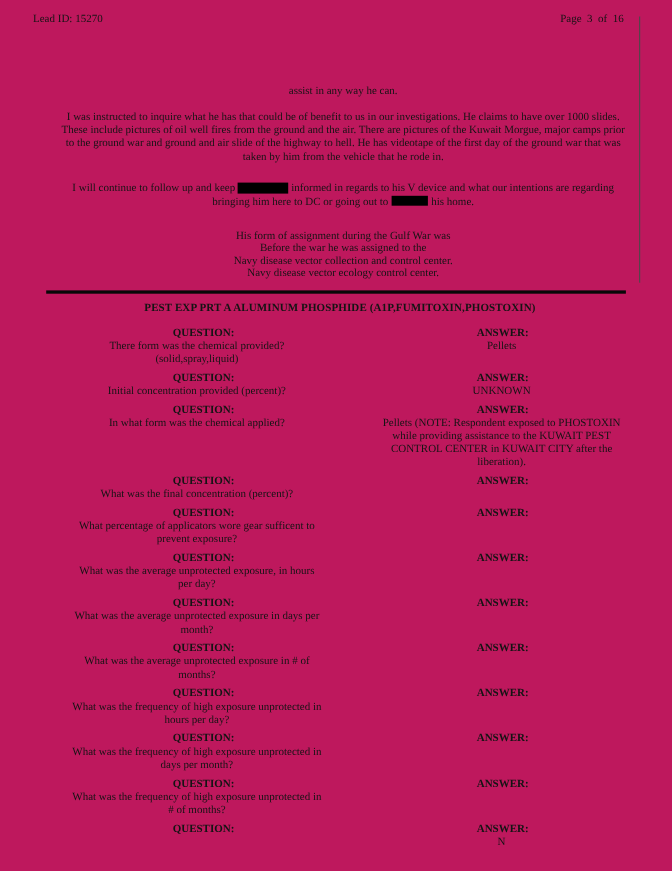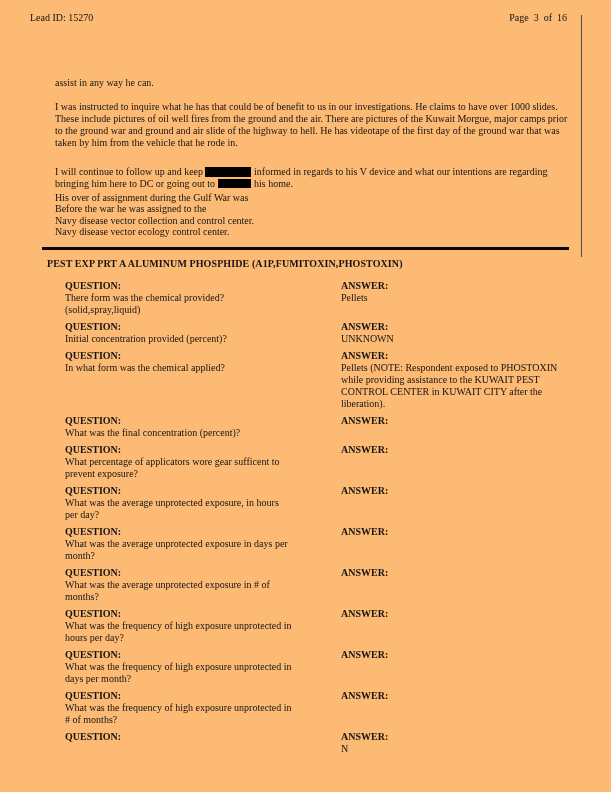--- a/index.html
+++ b/index.html
@@ -5,40 +5,41 @@
   html, body { margin: 0; padding: 0; }
   body {
     background: #9a9a9a;
     font-family: "Liberation Serif", "DejaVu Serif", serif;
   }
   .page {
     position: relative;
     width: 611px;
     height: 792px;
     margin: 0 auto;
-    background: #fdba74;
+    background: #be185d;
     color: #141414;
     overflow: hidden;
+    text-align: center;
   }
   .header {
     display: flex;
     justify-content: space-between;
     padding: 12px 44px 0 30px;
     font-size: 10px;
     line-height: 11px;
   }
   .header span { white-space: pre; }
   .paragraphs {
     margin: 54px 42px 0 55px;
     font-size: 10px;
     line-height: 12px;
   }
   .para { margin: 0 0 12px 0; }
   .para-investigation { margin-bottom: 17px; }
-  .para-followup { margin-bottom: 2px; }
+  .para-followup { margin-bottom: 19px; }
   .unit-lines { line-height: 11.4px; }
   .redaction-lg {
     display: inline-block;
     width: 46px; height: 10px;
     background: #000;
     vertical-align: -2px;
     margin: 0 3px 0 2px;
   }
   .redaction-sm {
     display: inline-block;
@@ -88,21 +89,21 @@
   <div class="header">
     <span>Lead ID: 15270</span>
     <span>Page  3  of  16</span>
   </div>
 
   <div class="paragraphs">
     <p class="para">assist in any way he can.</p>
     <p class="para para-investigation">I was instructed to inquire what he has that could be of benefit to us in our investigations.  He claims to have over 1000 slides.  These include pictures of oil well fires from the ground and the air.  There are pictures of the Kuwait Morgue, major camps prior to the ground war and ground and air slide of the highway to hell.  He has videotape of the first day of the ground war that was taken by him from the vehicle that he rode in.</p>
     <p class="para para-followup"><span>I will continue to follow up and keep</span><span class="redaction-lg"></span><span>informed in regards to his V device and what our intentions are regarding bringing him here to DC or going out to</span><span class="redaction-sm"></span><span>his home.</span></p>
     <div class="unit-lines">
-      <div>His over of assignment during the Gulf War was</div>
+      <div>His form of assignment during the Gulf War was</div>
       <div>Before the war he was assigned to the</div>
       <div>Navy disease vector collection and control center.</div>
       <div>Navy disease vector ecology control center.</div>
     </div>
   </div>
 
   <div class="divider"></div>
 
   <div class="section-title">PEST EXP PRT A ALUMINUM PHOSPHIDE (A1P,FUMITOXIN,PHOSTOXIN)</div>
 

